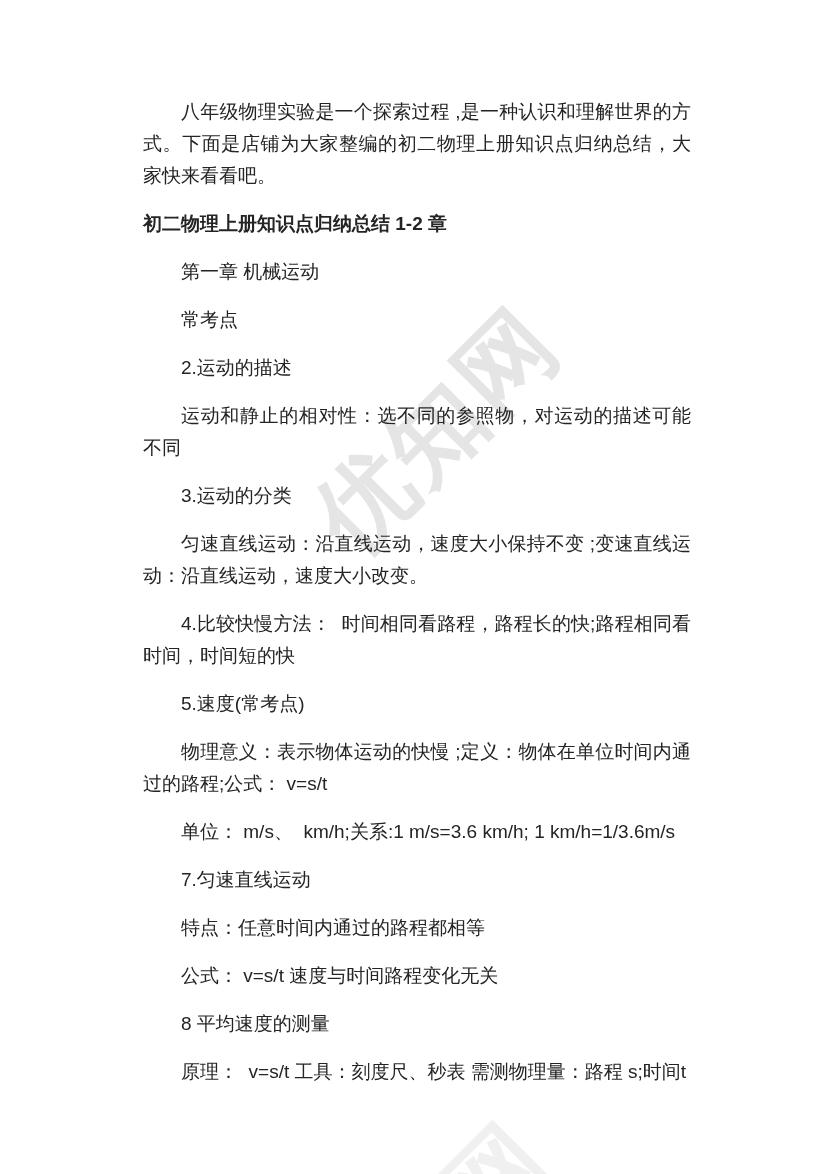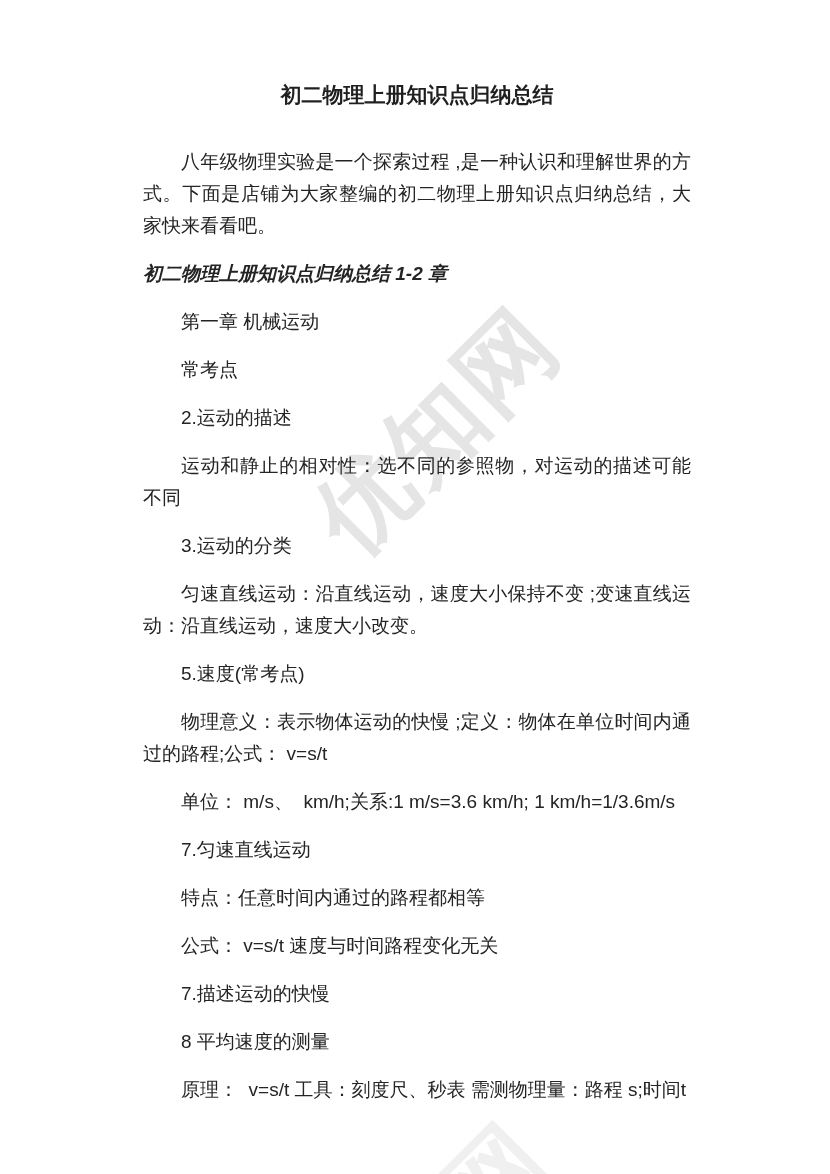--- a/index.html
+++ b/index.html
@@ -59,48 +59,46 @@
     white-space: nowrap;
   }
   .content p {
     margin: 16px;
     text-indent: 38px;
     white-space: pre-wrap;
   }
   .content p.bold-heading {
     font-weight: 700;
     text-indent: 0;
-    font-style: italic;
   }
 </style>
 </head>
 <body>
 
 <div class="page">
 
   <div class="watermark wm-center">优知网</div>
 
   <div class="watermark wm-bottom">优知网</div>
 
   <div class="content">
-    <h1 class="doc-title">初二物理上册知识点归纳总结</h1>
     <div id="paragraphs">
         <p>八年级物理实验是一个探索过程 ,是一种认识和理解世界的方式。下面是店铺为大家整编的初二物理上册知识点归纳总结，大家快来看看吧。</p>
         <p class="bold-heading">初二物理上册知识点归纳总结 1-2 章</p>
         <p>第一章 机械运动</p>
         <p>常考点</p>
         <p>2.运动的描述</p>
         <p>运动和静止的相对性：选不同的参照物，对运动的描述可能不同</p>
         <p>3.运动的分类</p>
         <p>匀速直线运动：沿直线运动，速度大小保持不变 ;变速直线运动：沿直线运动，速度大小改变。</p>
+        <p>4.比较快慢方法：  时间相同看路程，路程长的快;路程相同看时间，时间短的快</p>
         <p>5.速度(常考点)</p>
         <p>物理意义：表示物体运动的快慢 ;定义：物体在单位时间内通过的路程;公式： v=s/t</p>
         <p>单位： m/s、  km/h;关系:1 m/s=3.6 km/h; 1 km/h=1/3.6m/s</p>
         <p>7.匀速直线运动</p>
         <p>特点：任意时间内通过的路程都相等</p>
         <p>公式： v=s/t 速度与时间路程变化无关</p>
-        <p>7.描述运动的快慢</p>
         <p>8 平均速度的测量</p>
         <p>原理：  v=s/t 工具：刻度尺、秒表 需测物理量：路程 s;时间t</p>
       </div>
   </div>
 
 </div>
 
 </body></html>

